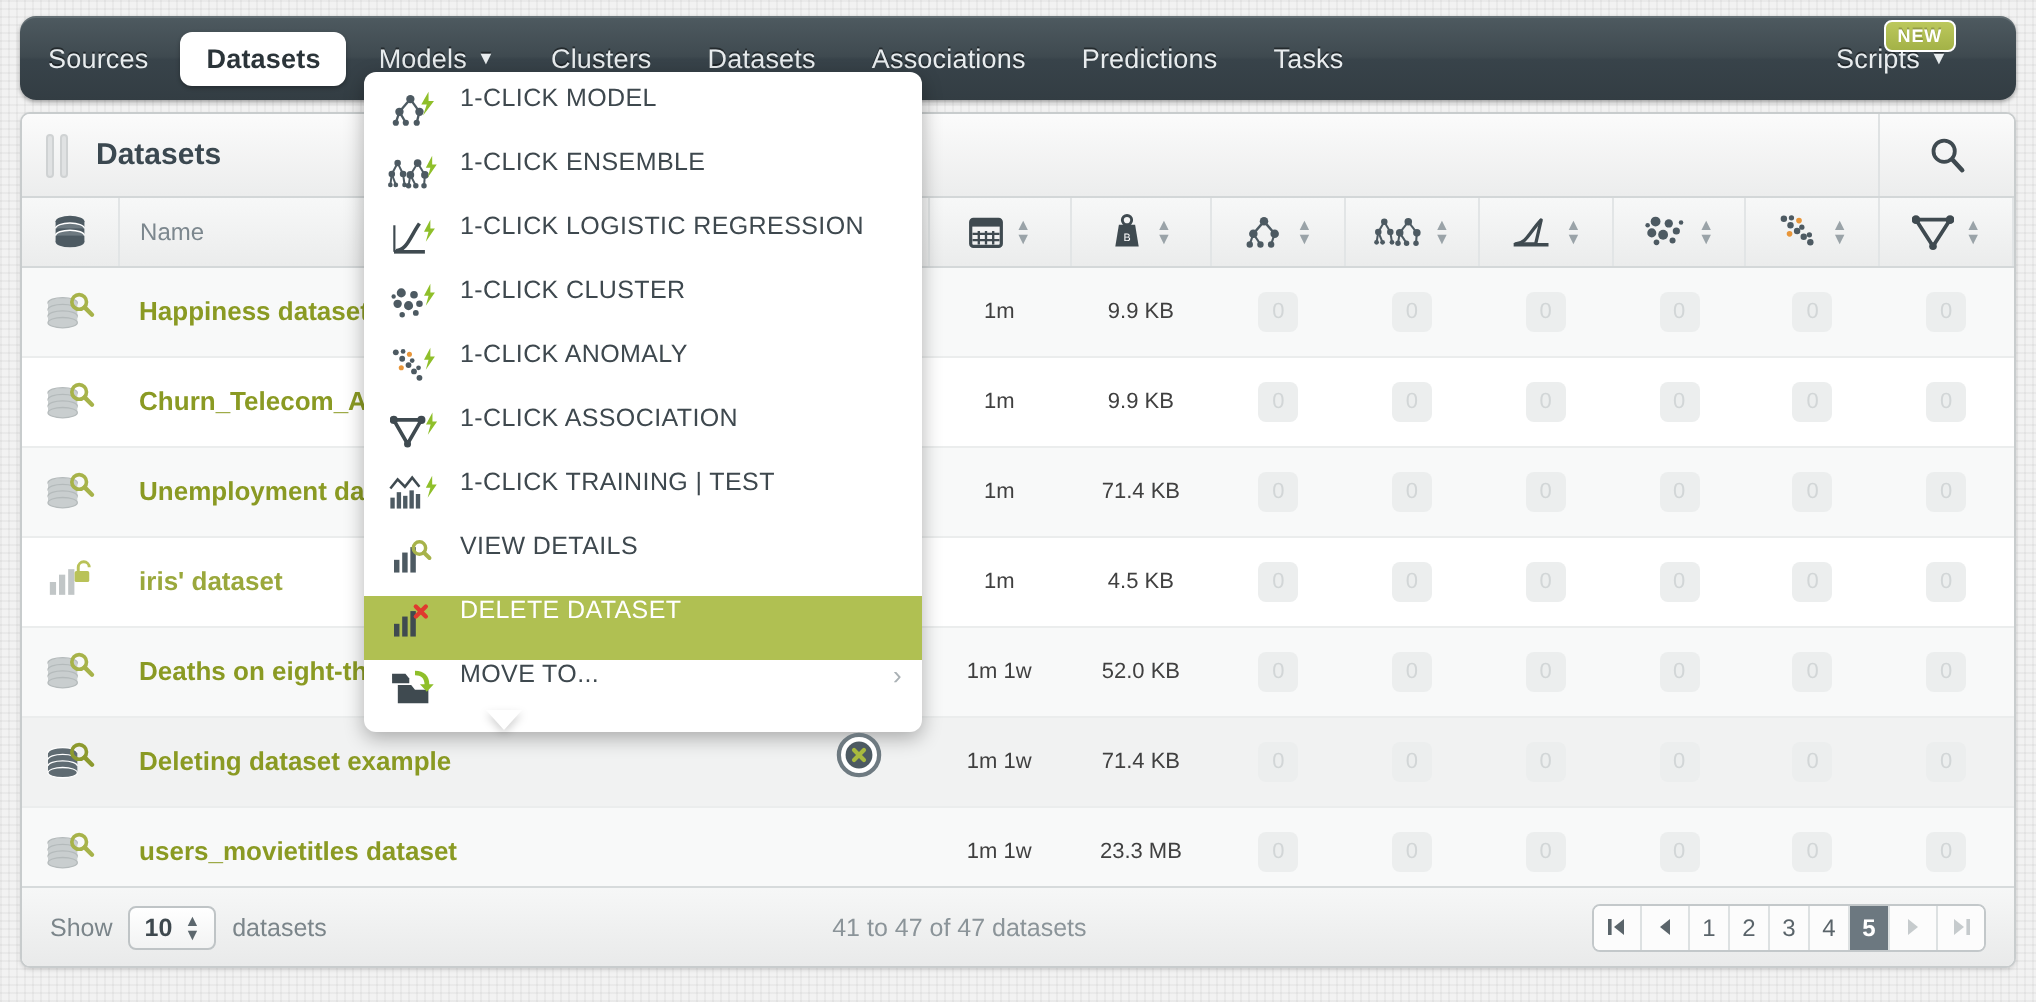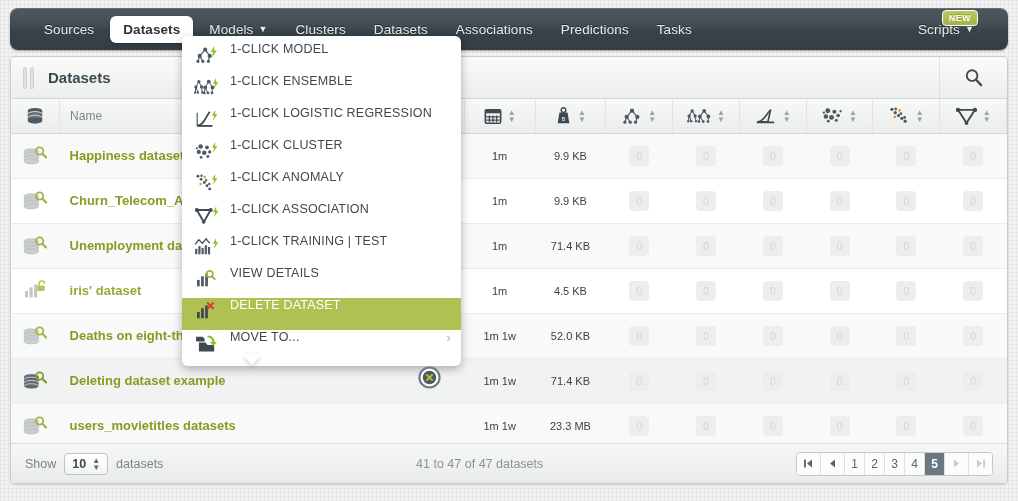--- a/index.html
+++ b/index.html
@@ -13,21 +13,21 @@
   }
   #root { position: relative; width: 1018px; height: 501px; }
 
   
   .navbar {
     position: absolute; left: 10px; top: 8px; width: 998px; height: 42px;
     background: linear-gradient(180deg,#4e5a60 0%, #3f4a50 48%, #38434a 52%, #333d43 100%);
     border-radius: 8px;
     box-shadow: inset 0 1px 0 rgba(255,255,255,0.12), 0 1px 2px rgba(0,0,0,0.35);
   }
-  .nav-items { position: absolute; left: 22px; top: 0; height: 42px; display: flex; align-items: center; }
+  .nav-items { position: absolute; left: 2px; top: 0; height: 42px; display: flex; align-items: center; }
   .nav-item {
     color: #e8ecee; font-size: 13.5px; padding: 6px 12px; margin-right: 4px;
     white-space: nowrap; letter-spacing: .1px; cursor: pointer; border-radius: 5px;
     text-shadow: 0 -1px 0 rgba(0,0,0,0.45);
   }
   .nav-item.active {
     background: #ffffff; color: #2b3439; font-weight: bold;
     text-shadow: none; box-shadow: 0 1px 2px rgba(0,0,0,0.3);
     border-radius: 6px; padding: 6px 13px;
   }
@@ -530,21 +530,21 @@
                 <ellipse cx="10" cy="10.6" rx="8" ry="2.8"></ellipse>
                   <rect x="2" y="10.6" width="16" height="3.6" stroke="none"></rect>
                 <ellipse cx="10" cy="14.2" rx="8" ry="2.8"></ellipse>
                   <rect x="2" y="14.2" width="16" height="3.6" stroke="none"></rect>
                 <ellipse cx="10" cy="17.8" rx="8" ry="2.8"></ellipse>
               </g>
               <circle cx="19" cy="6.5" r="4" fill="none" stroke="#a7b34a" stroke-width="2"></circle>
               <line x1="22" y1="9.5" x2="26" y2="13.5" stroke="#a7b34a" stroke-width="2.4" stroke-linecap="round"></line>
             </svg>
           </td>
-          <td><span class="dsname">users_movietitles datasets</span></td>
+          <td><span class="dsname">users_movietitles dataset</span></td>
           <td class="c-val">1m 1w</td>
           <td class="c-val">23.3 MB</td>
           <td class="c-cnt"><span class="zerobadge">0</span></td>
           <td class="c-cnt"><span class="zerobadge">0</span></td>
           <td class="c-cnt"><span class="zerobadge">0</span></td>
           <td class="c-cnt"><span class="zerobadge">0</span></td>
           <td class="c-cnt"><span class="zerobadge">0</span></td>
           <td class="c-cnt"><span class="zerobadge">0</span></td>
         </tr>
 

